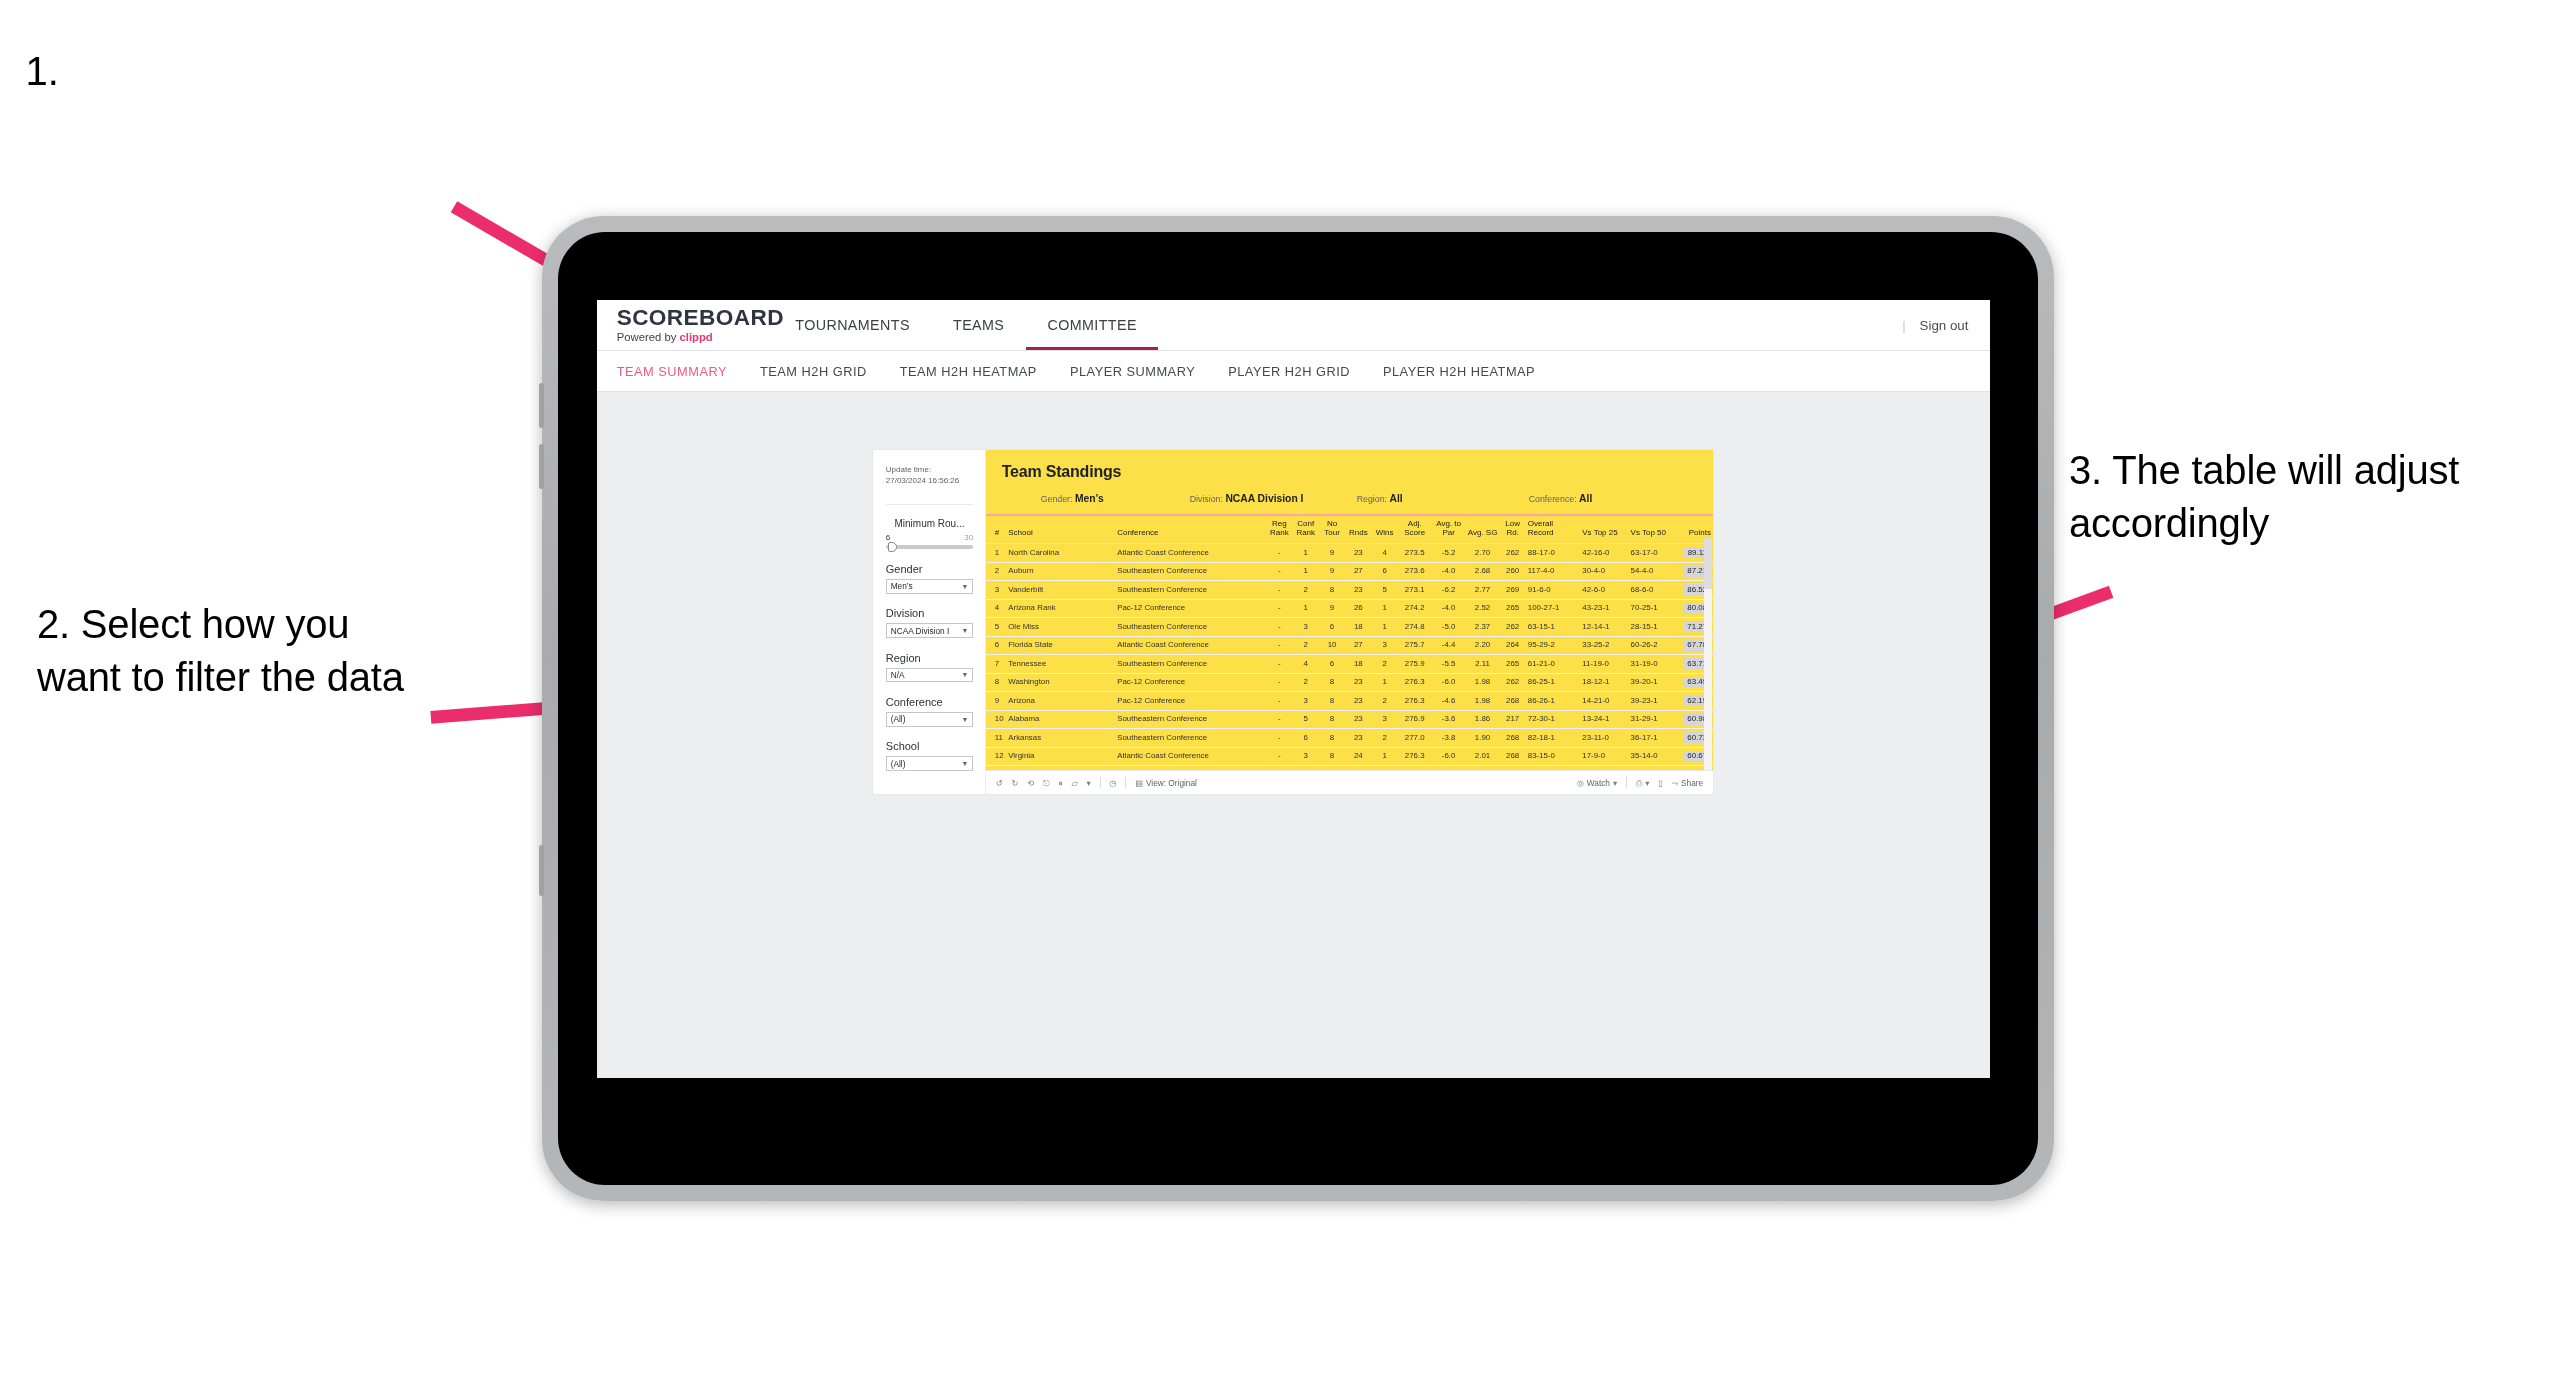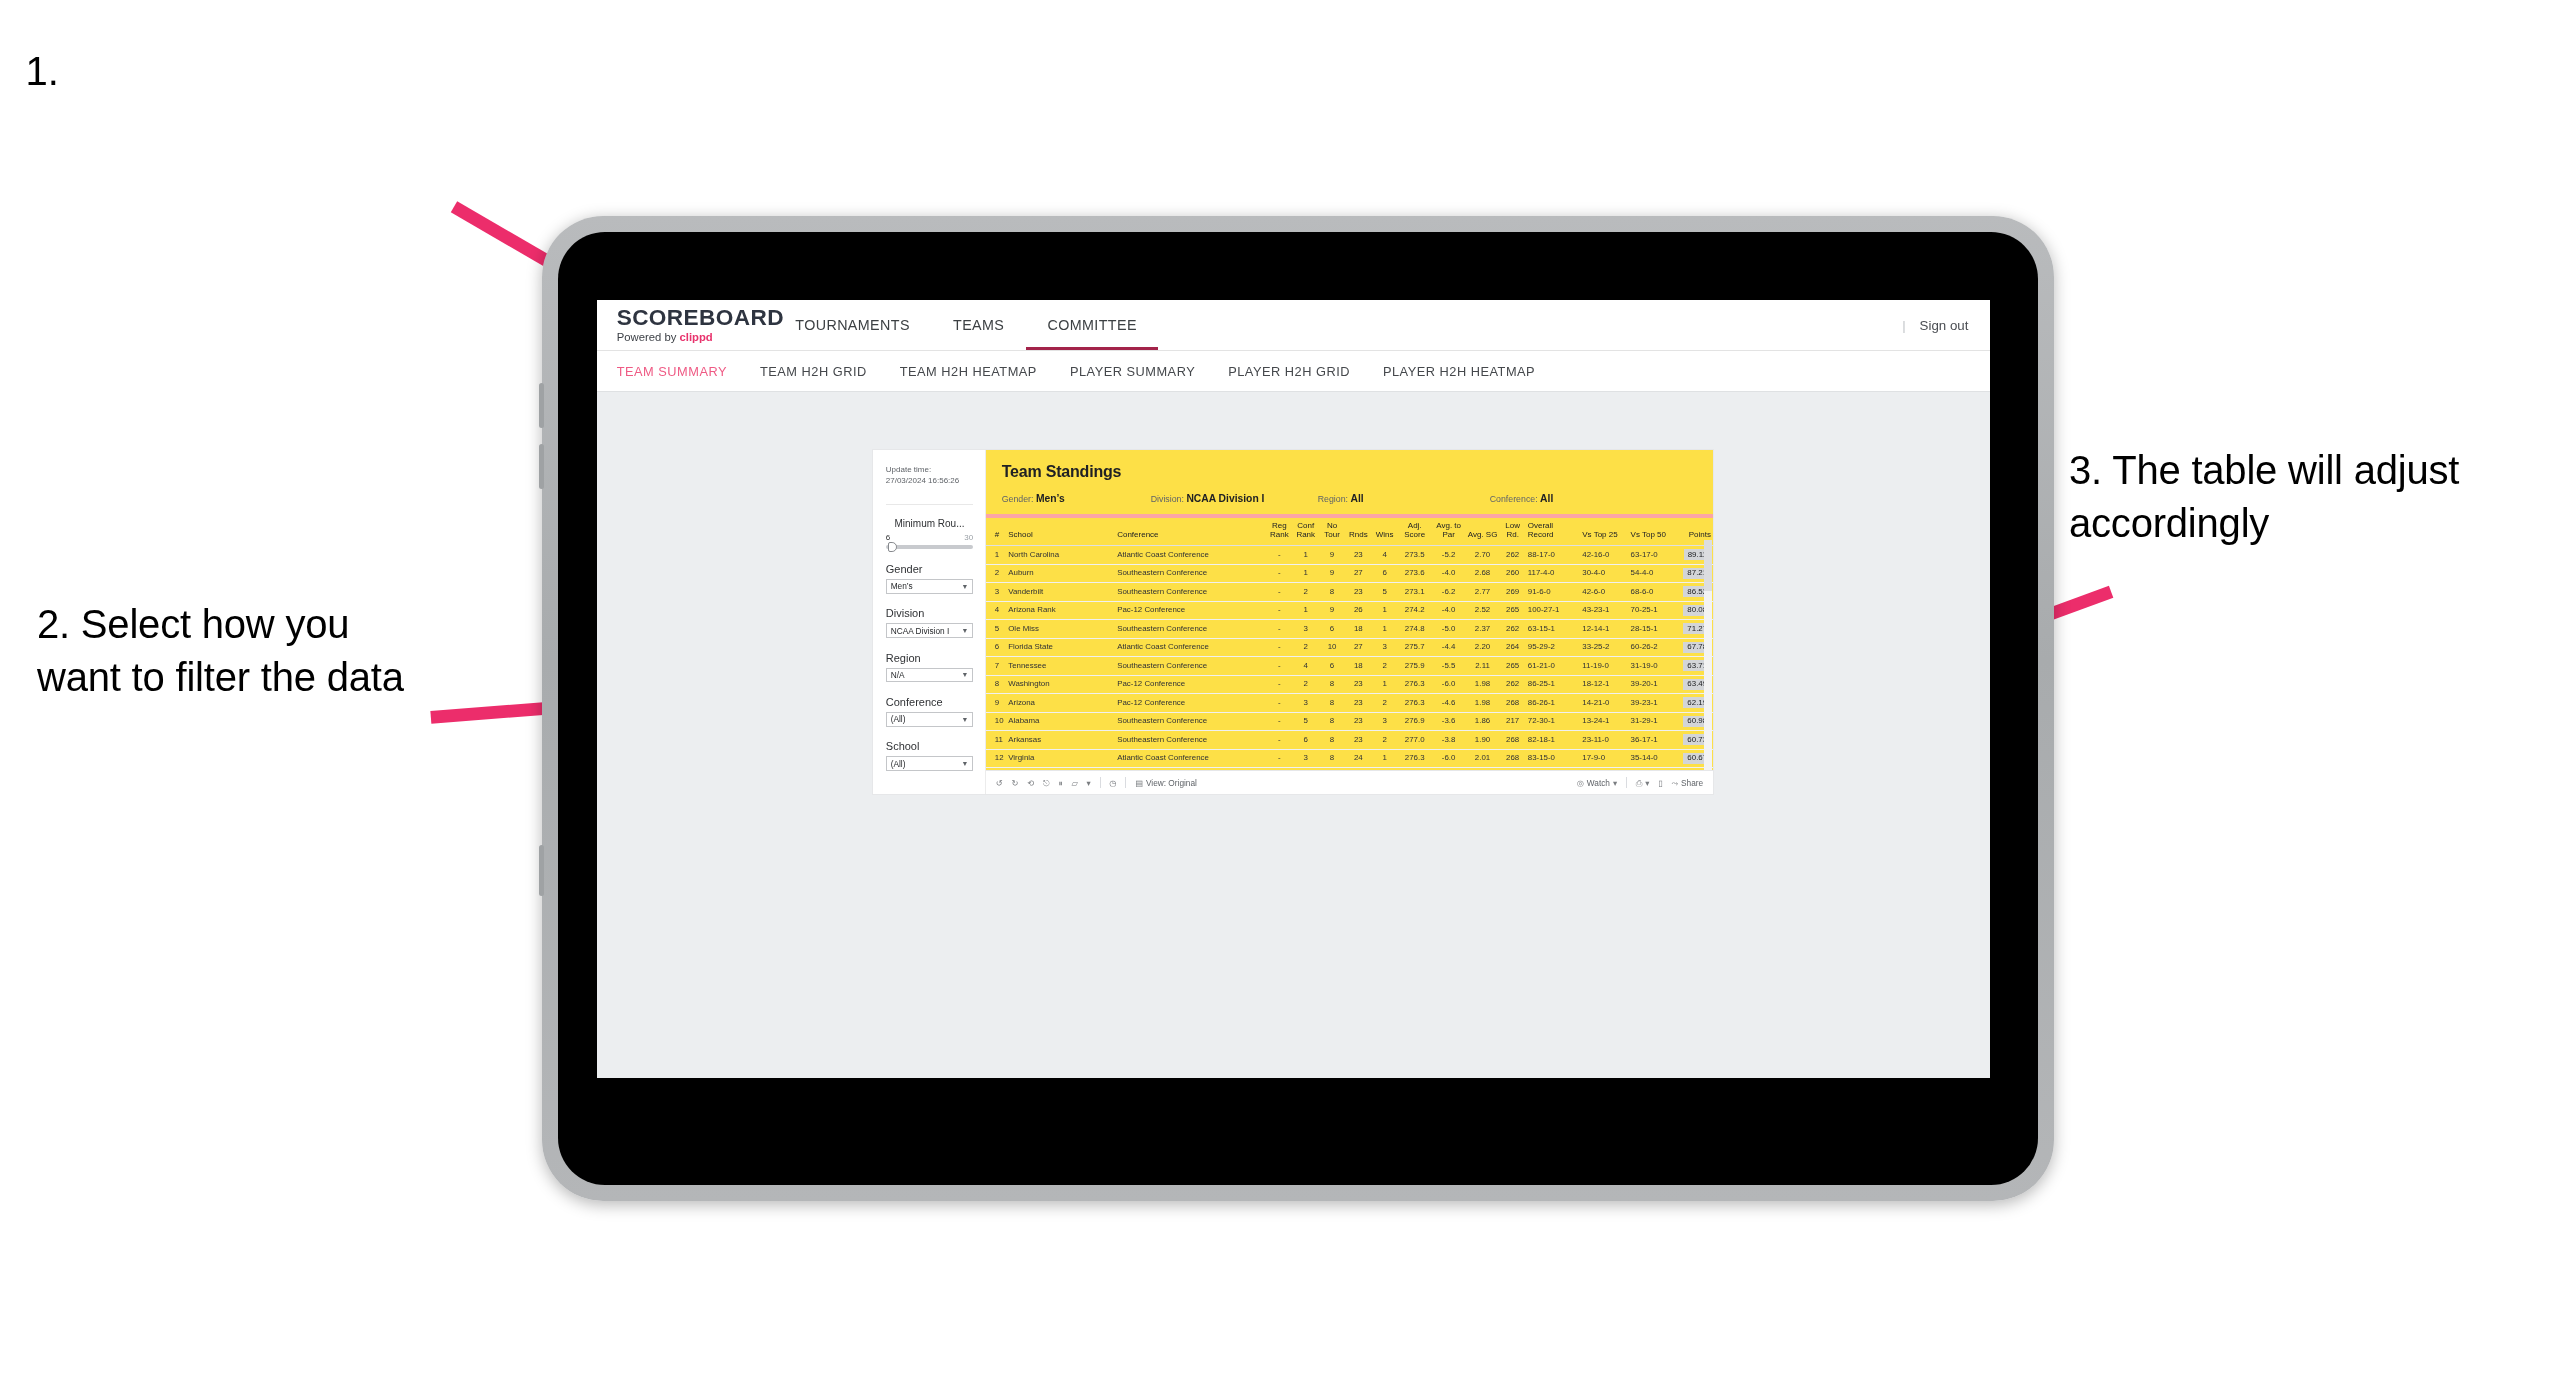--- a/index.html
+++ b/index.html
@@ -134,23 +134,23 @@
   }
   .fselect {
     height:14.7px; border:1px solid #c4c6c9; background:#fff;
     display:flex; align-items:center; justify-content:space-between;
     padding:0 3.9px; font-size:8.3px; color:#26282b;
   }
   .fselect .caret { color:#5f6368; font-size:6.9px; }
 
   
   #content { flex:1; display:flex; flex-direction:column; min-width:0; }
-  #card-head { padding:12.8px 0 10.8px 15.7px; border-bottom:4px solid #fca5a5; }
+  #card-head { padding:12.8px 0 10.8px 15.7px; border-bottom:2px solid #fca5a5; }
   #card-title { font-size:16px; font-weight:bold; color:#202124; letter-spacing:-0.2px; }
-  #card-meta { display:flex; margin-top:11.8px; font-size:8.8px; color:#5f6368; }
+  #card-meta { display:flex; margin-top:11.8px; font-size:8.8px; color:#5f6368;margin-left:39px; }
   #card-meta .m { margin-right:0; }
   #card-meta .m:nth-child(1){ width:149px; }
   #card-meta .m:nth-child(2){ width:167px; }
   #card-meta .m:nth-child(3){ width:172px; }
   #card-meta .m b { color:#202124; font-size:10.3px; font-weight:bold; }
 
   
   #tablewrap { flex:1; position:relative; overflow:hidden; }
   table { border-collapse:collapse; width:100%; font-size:7.9px; color:#303134; }
   thead th {

